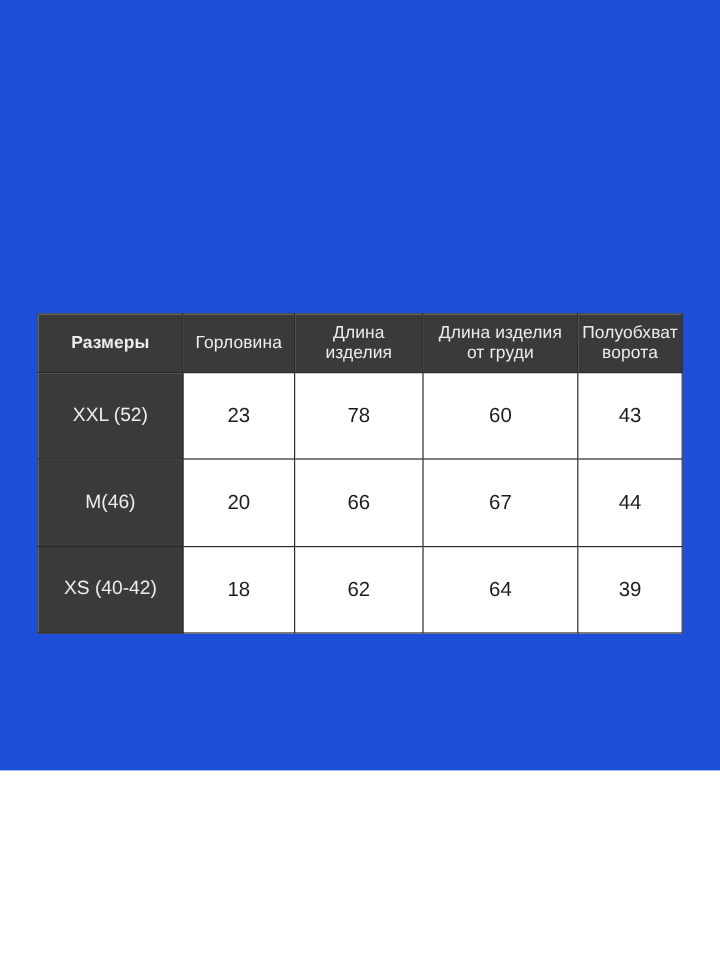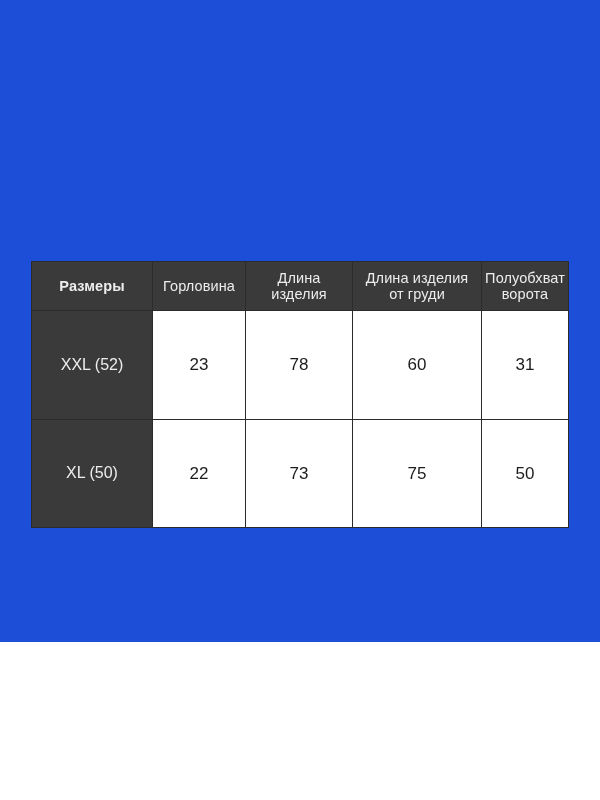--- a/index.html
+++ b/index.html
@@ -122,26 +122,33 @@
             <span class="hl-line">ворота</span>
           </th>
         </tr>
       </thead>
       <tbody>
         <tr>
           <td class="row-label">XXL (52)</td>
           <td class="value">23</td>
           <td class="value">78</td>
           <td class="value">60</td>
-          <td class="value">31</td>
+          <td class="value">43</td>
         </tr>
         <tr>
-          <td class="row-label">XL (50)</td>
-          <td class="value">22</td>
-          <td class="value">73</td>
-          <td class="value">75</td>
-          <td class="value">50</td>
+          <td class="row-label">M(46)</td>
+          <td class="value">20</td>
+          <td class="value">66</td>
+          <td class="value">67</td>
+          <td class="value">44</td>
+        </tr>
+        <tr>
+          <td class="row-label">XS (40-42)</td>
+          <td class="value">18</td>
+          <td class="value">62</td>
+          <td class="value">64</td>
+          <td class="value">39</td>
         </tr>
       </tbody>
     </table>
   </div>
 
 </div>
 
 </body></html>

